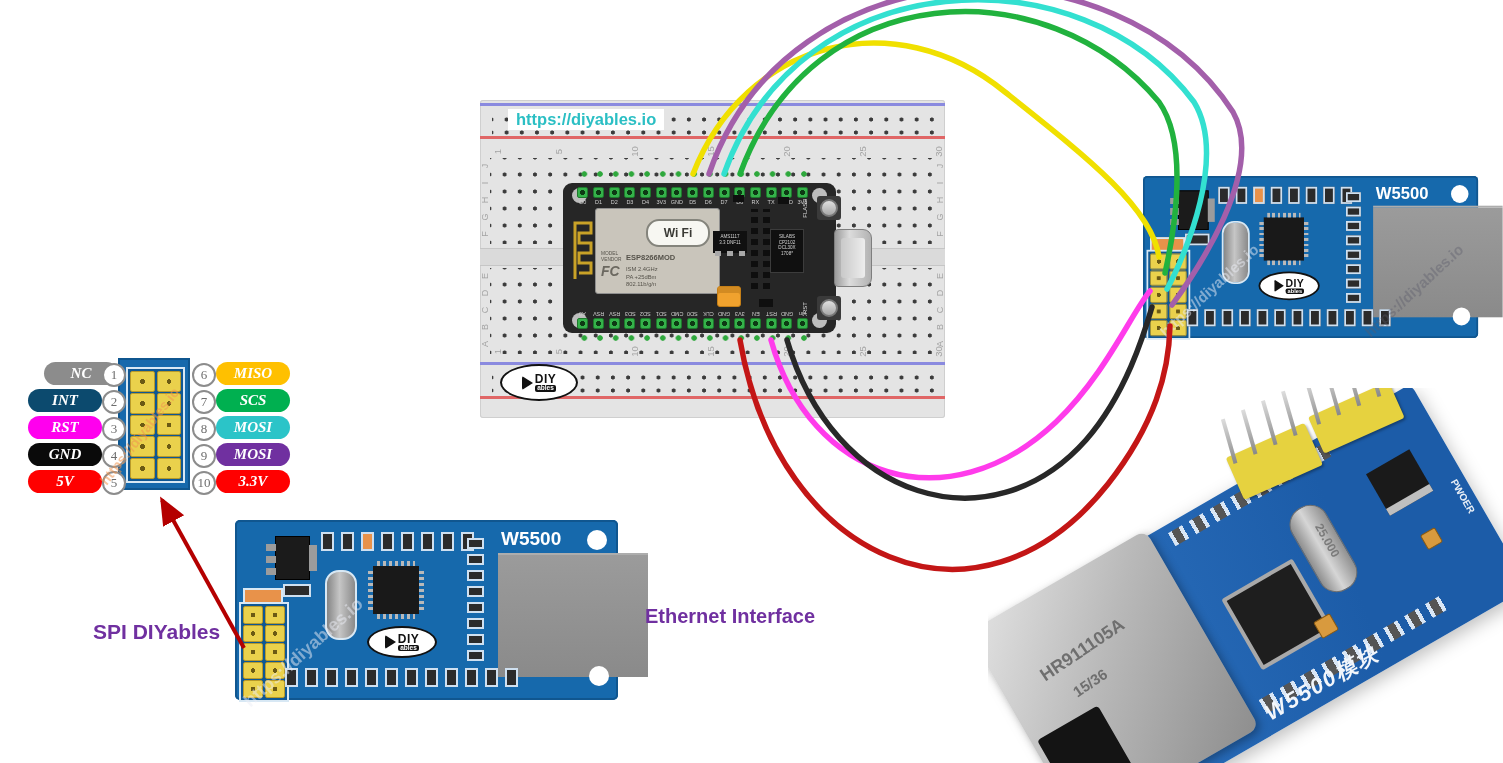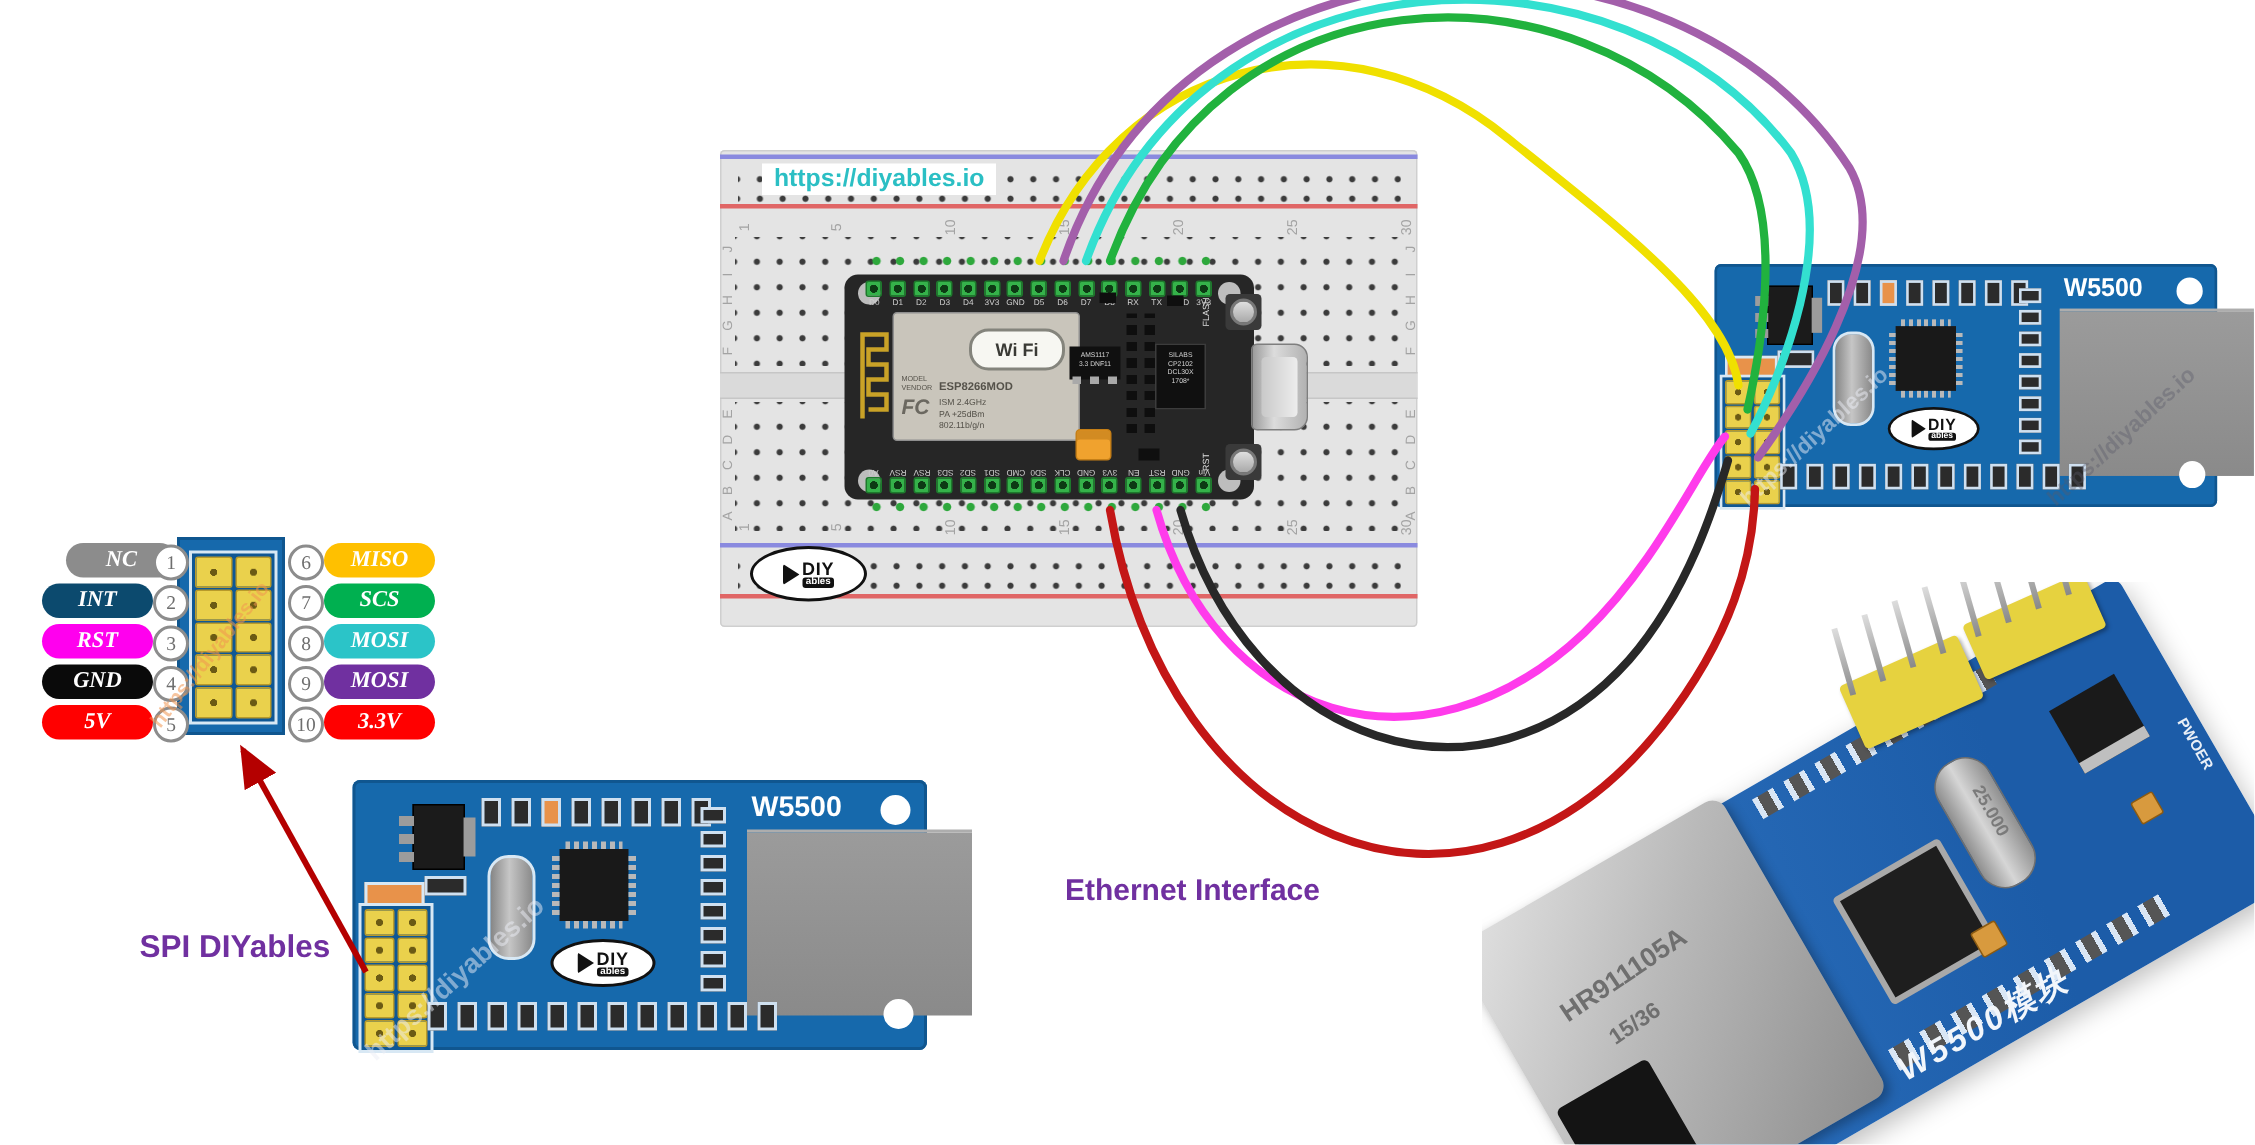--- a/index.html
+++ b/index.html
@@ -582,21 +582,21 @@
         <div class="po-pill" style="left:188px;top:85px;background:#7030A0">MOSI</div>
         <div class="po-pill" style="left:0;top:112px;background:#FF0000">5V</div>
         <div class="po-circle" style="left:74px;top:113px">5</div>
         <div class="po-circle" style="left:164px;top:113px">10</div>
         <div class="po-pill" style="left:188px;top:112px;background:#FF0000">3.3V</div>
       </div>
     <div class="abs wm orange" style="left:52px;top:70px;transform:rotate(-52deg)">https://diyables.io</div>
   </div>
 
   <div class="abs purple-lbl" style="left:93px;top:620px;font-size:21px">SPI DIYables</div>
-  <div class="abs purple-lbl" style="left:645px;top:583px;width:235px;text-align:right;font-size:20px">Ethernet Interface</div>
+  <div class="abs purple-lbl" style="left:645px;top:605px;width:235px;text-align:left;font-size:20px">Ethernet Interface</div>
 
   <div class="abs" id="photo">
     <div id="photo-board">
       <div class="ph-padrow" style="left:215px;top:8px;width:180px;height:15px"></div>
       <div class="ph-padrow" style="left:210px;top:198px;width:210px;height:16px"></div>
 
       <div class="ph-yellow" style="left:300px;top:-24px;width:86px;height:46px;transform:rotate(6deg)"></div>
       <div class="ph-yellow" style="left:392px;top:-18px;width:88px;height:40px;transform:rotate(6deg)"></div>
       <div class="ph-pin" style="left:312px;top:-64px"></div>
       <div class="ph-pin" style="left:334px;top:-62px"></div>

